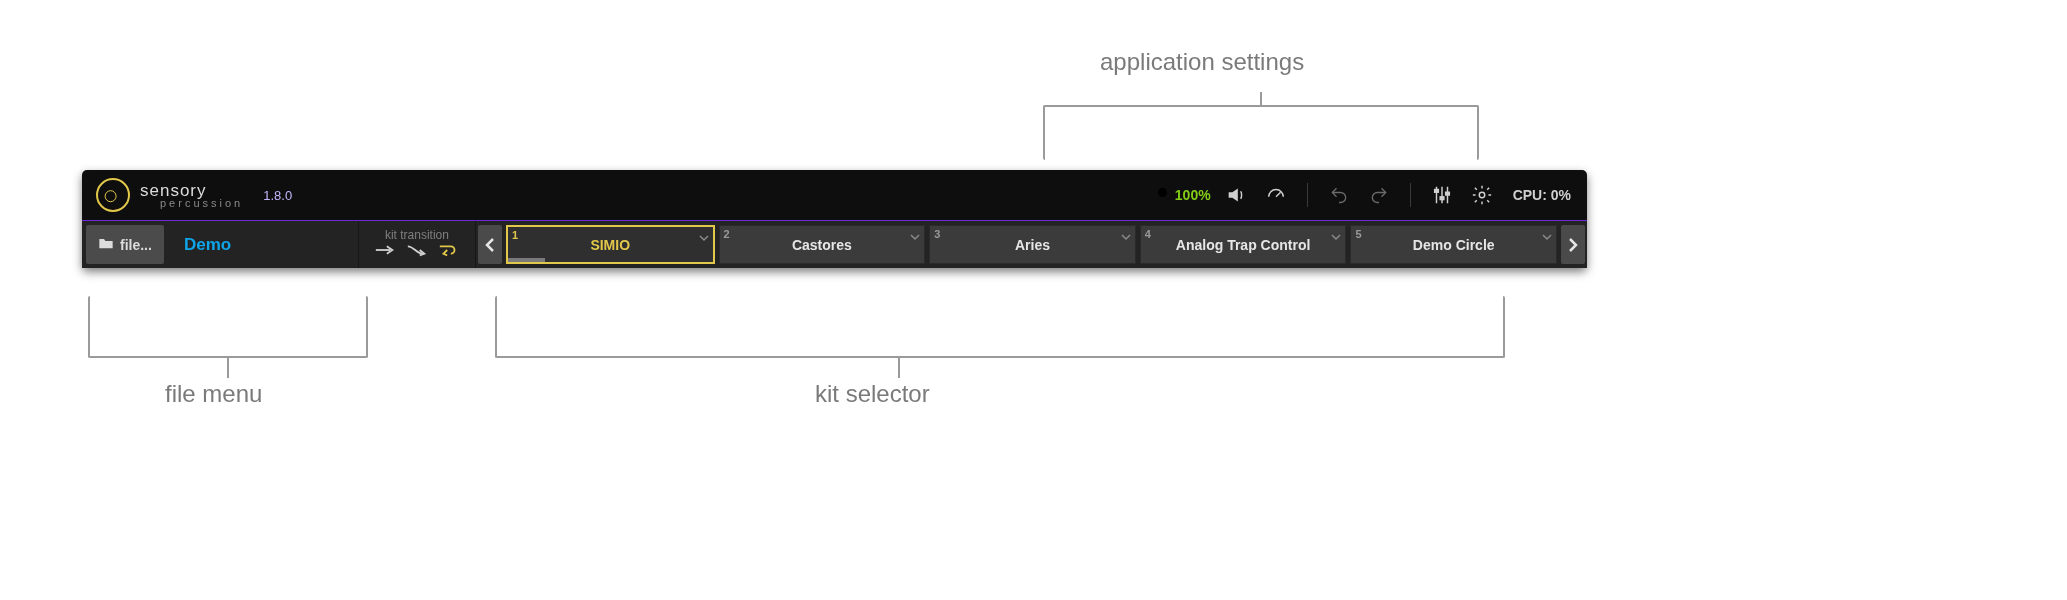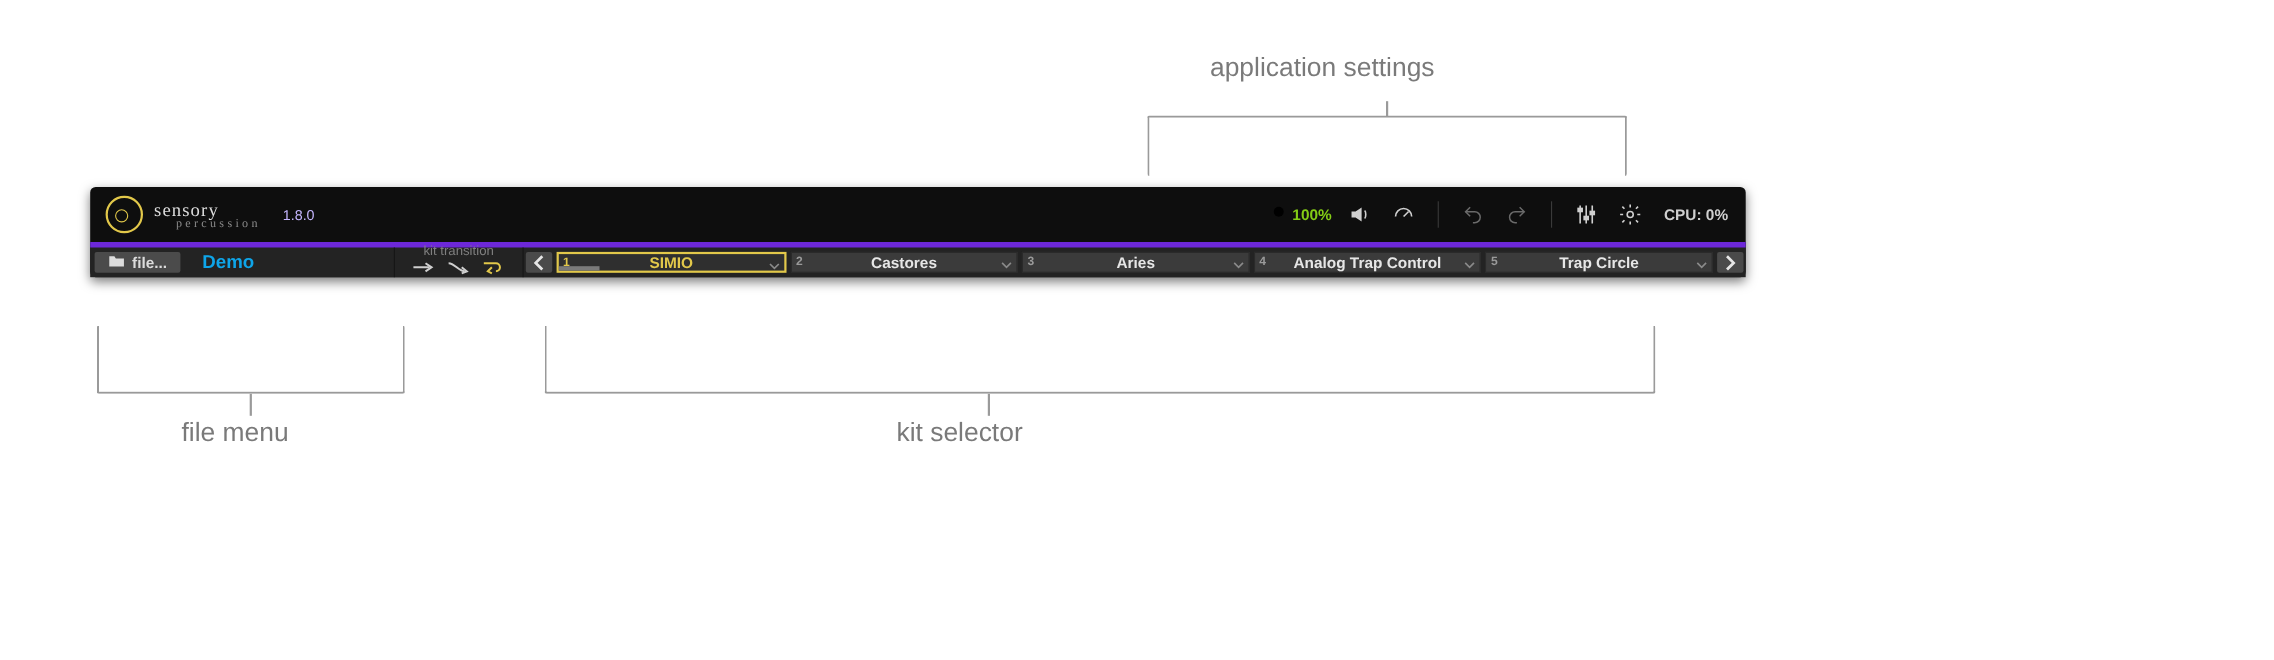--- a/index.html
+++ b/index.html
@@ -75,21 +75,21 @@
   }
   .logo-circle::before {
     content: "";
     position: absolute;
     top: 50%; left: 50%;
     width: 10px; height: 10px;
     border: 1.5px solid #e2c84a;
     border-radius: 50%;
     transform: translate(-70%, -40%);
   }
-  .logo-text { line-height: 1; font-family: Liberation Serif, serif; }
+  .logo-text { line-height: 1; }
   .logo-text .brand {
     color: #dcdcdc;
     font-size: 17px;
     letter-spacing: 1px;
     font-weight: 400;
   }
   .logo-text .sub {
     color: #8a8a8a;
     font-size: 11px;
     letter-spacing: 3px;
@@ -119,23 +119,23 @@
   .zoom-group { display: flex; align-items: center; gap: 2px; color: #84cc16; font-weight: 600; font-size: 14px; }
   .divider {
     width: 1px; height: 24px; background: #3a3a3a; margin: 0 6px;
   }
   .cpu-label { color: #cfcfcf; font-weight: 700; font-size: 14px; margin-left: 6px; margin-right: 6px; }
 
   
   .bottom-row {
     display: flex;
     align-items: stretch;
-    height: 32px;
+    height: 48px;
     background: #232323;
-    border-top: 5px solid #6d28d9;
+    border-top: 1px solid #6d28d9;
   }
 
   .file-btn {
     display: flex;
     align-items: center;
     gap: 6px;
     background: #4b4b4b;
     color: #dcdcdc;
     font-weight: 600;
     font-size: 14px;
@@ -395,21 +395,21 @@
         </div>
         <div class="kit-slot">
           <span class="kit-num">4</span>
           <span>Analog Trap Control</span>
           <span class="kit-drop"><svg width="10" height="10" viewBox="0 0 10 10">
               <polyline points="1,3 5,7 9,3" fill="none" stroke="#8a8a8a" stroke-width="1.5"></polyline>
             </svg></span>
         </div>
         <div class="kit-slot">
           <span class="kit-num">5</span>
-          <span>Trap Circle</span>
+          <span>Demo Circle</span>
           <span class="kit-drop"><svg width="10" height="10" viewBox="0 0 10 10">
               <polyline points="1,3 5,7 9,3" fill="none" stroke="#8a8a8a" stroke-width="1.5"></polyline>
             </svg></span>
         </div>
       </div>
 
     <div class="nav-arrow">
       <svg width="12" height="16" viewBox="0 0 12 16">
           <polyline points="3,2 9,8 3,14" fill="none" stroke="#e6e6e6" stroke-width="2.5"></polyline>
         </svg>

